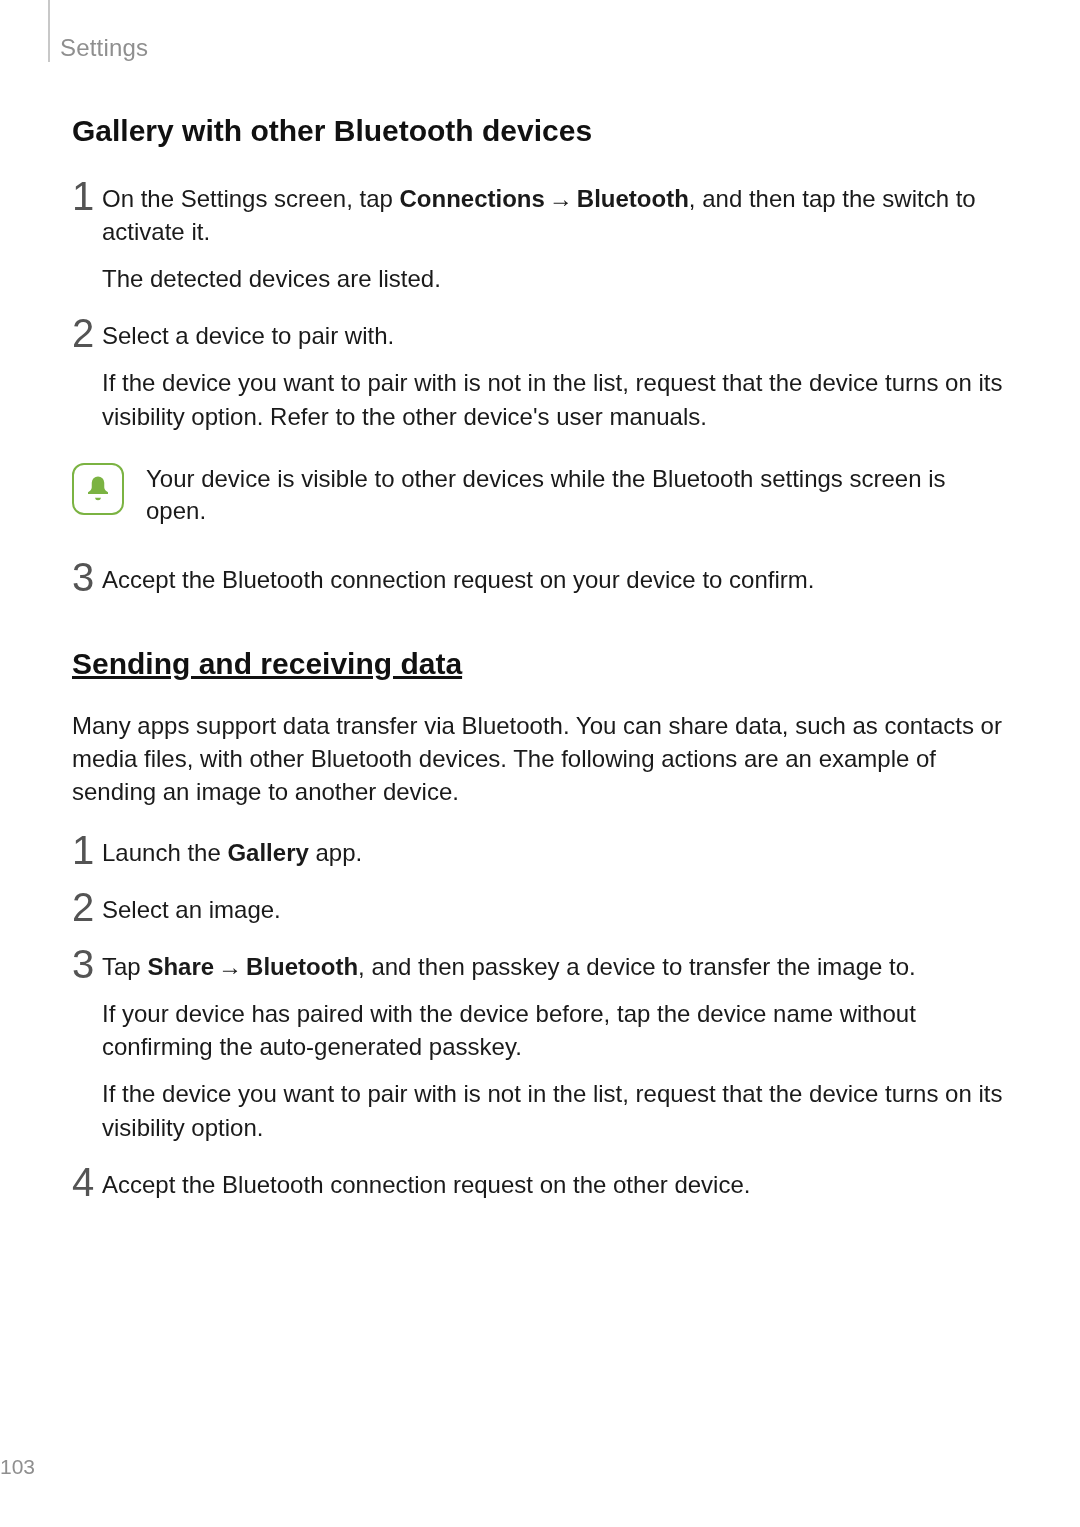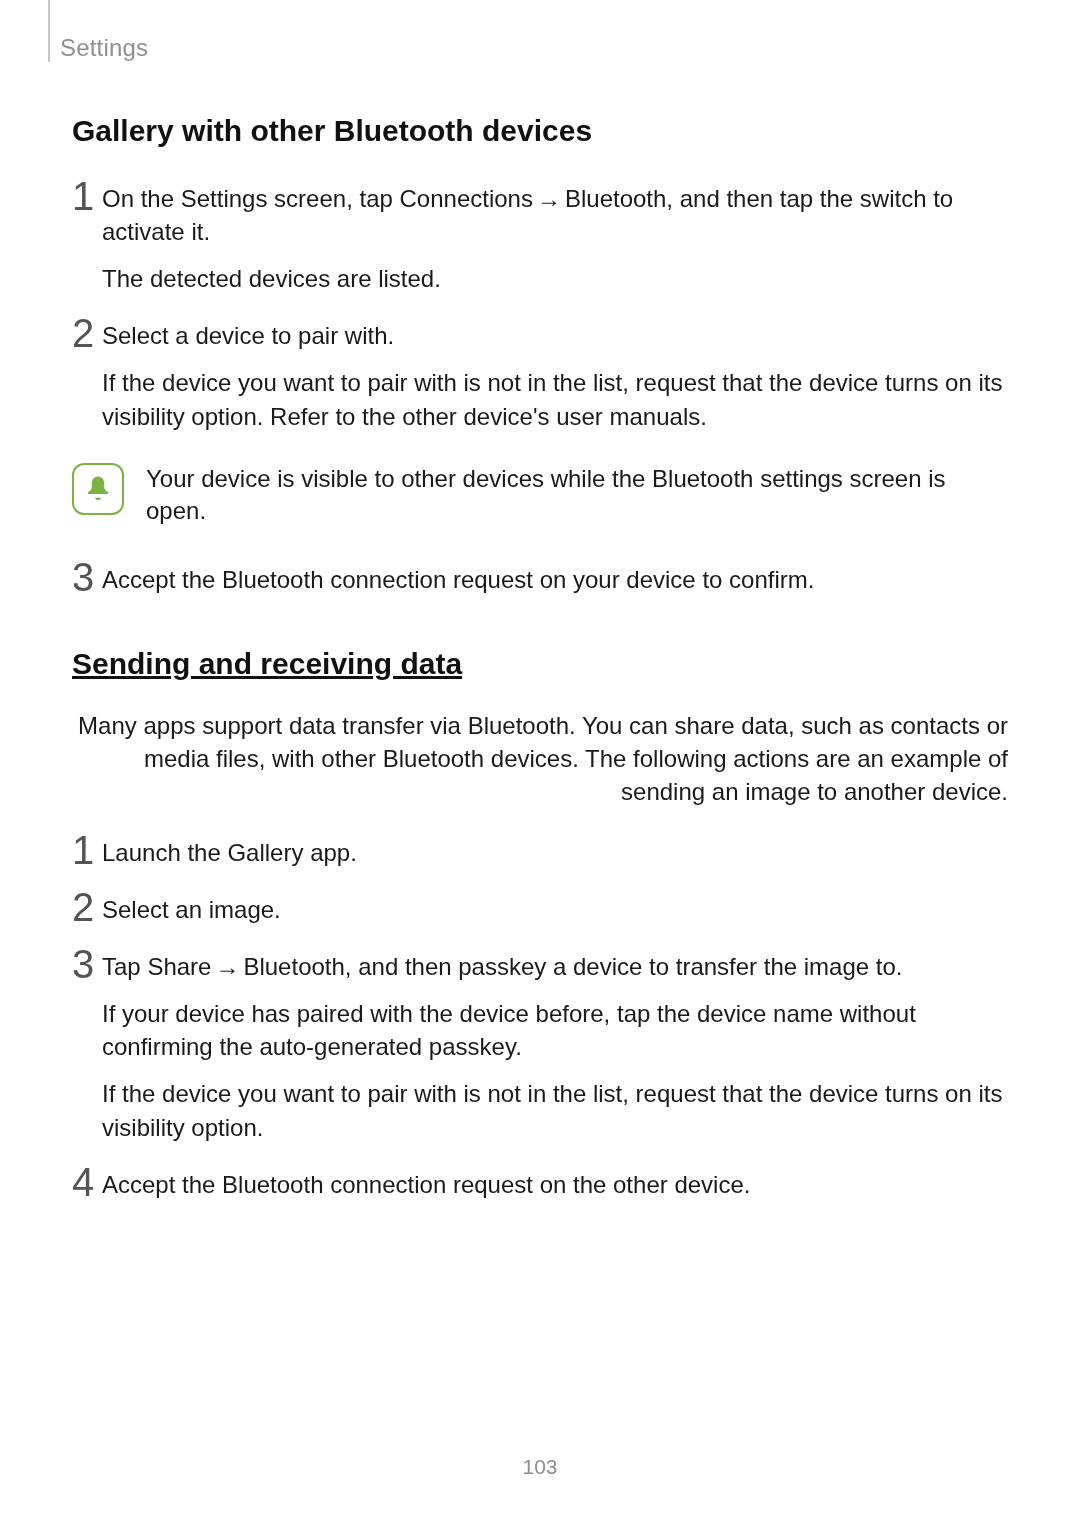--- a/index.html
+++ b/index.html
@@ -39,21 +39,21 @@
     padding-top:0;
   }
   .step-body { flex:1; padding-top:6px; }
   .step-body p {
     font-size:24px; line-height:1.38; color:#1a1a1a;
     margin-bottom:12px;
   }
   .step-body p.sub { margin-top:14px; }
 
   
-  .b { font-weight:400; }
+  .b { font-weight:700; }
   .arrow { padding:0 4px; }
 
   
   .note {
     display:flex; align-items:flex-start;
     margin:18px 0 30px 0;
   }
   .note-icon {
     flex:0 0 52px; height:52px;
     border:2.5px solid #7bb342; border-radius:12px;
@@ -62,27 +62,26 @@
   }
   .note-icon svg { width:30px; height:30px; }
   .note-text {
     font-size:24px; line-height:1.35; color:#1a1a1a; flex:1;
   }
 
   
   p.body-text {
     font-size:24px; line-height:1.38; color:#1a1a1a;
     margin-bottom:22px;
-    text-align:right;
   }
 
   
   .page-number {
     position:absolute; bottom:48px; left:0; width:100%;
-    text-align:center; font-size:21px; color:#8f8f8f;
+    text-align:left; font-size:21px; color:#8f8f8f;
   }
 </style>
 </head>
 <body>
 
 <div class="header-rule"></div>
 <div class="header-label">Settings</div>
 
 <div class="page">
   <div class="content">

